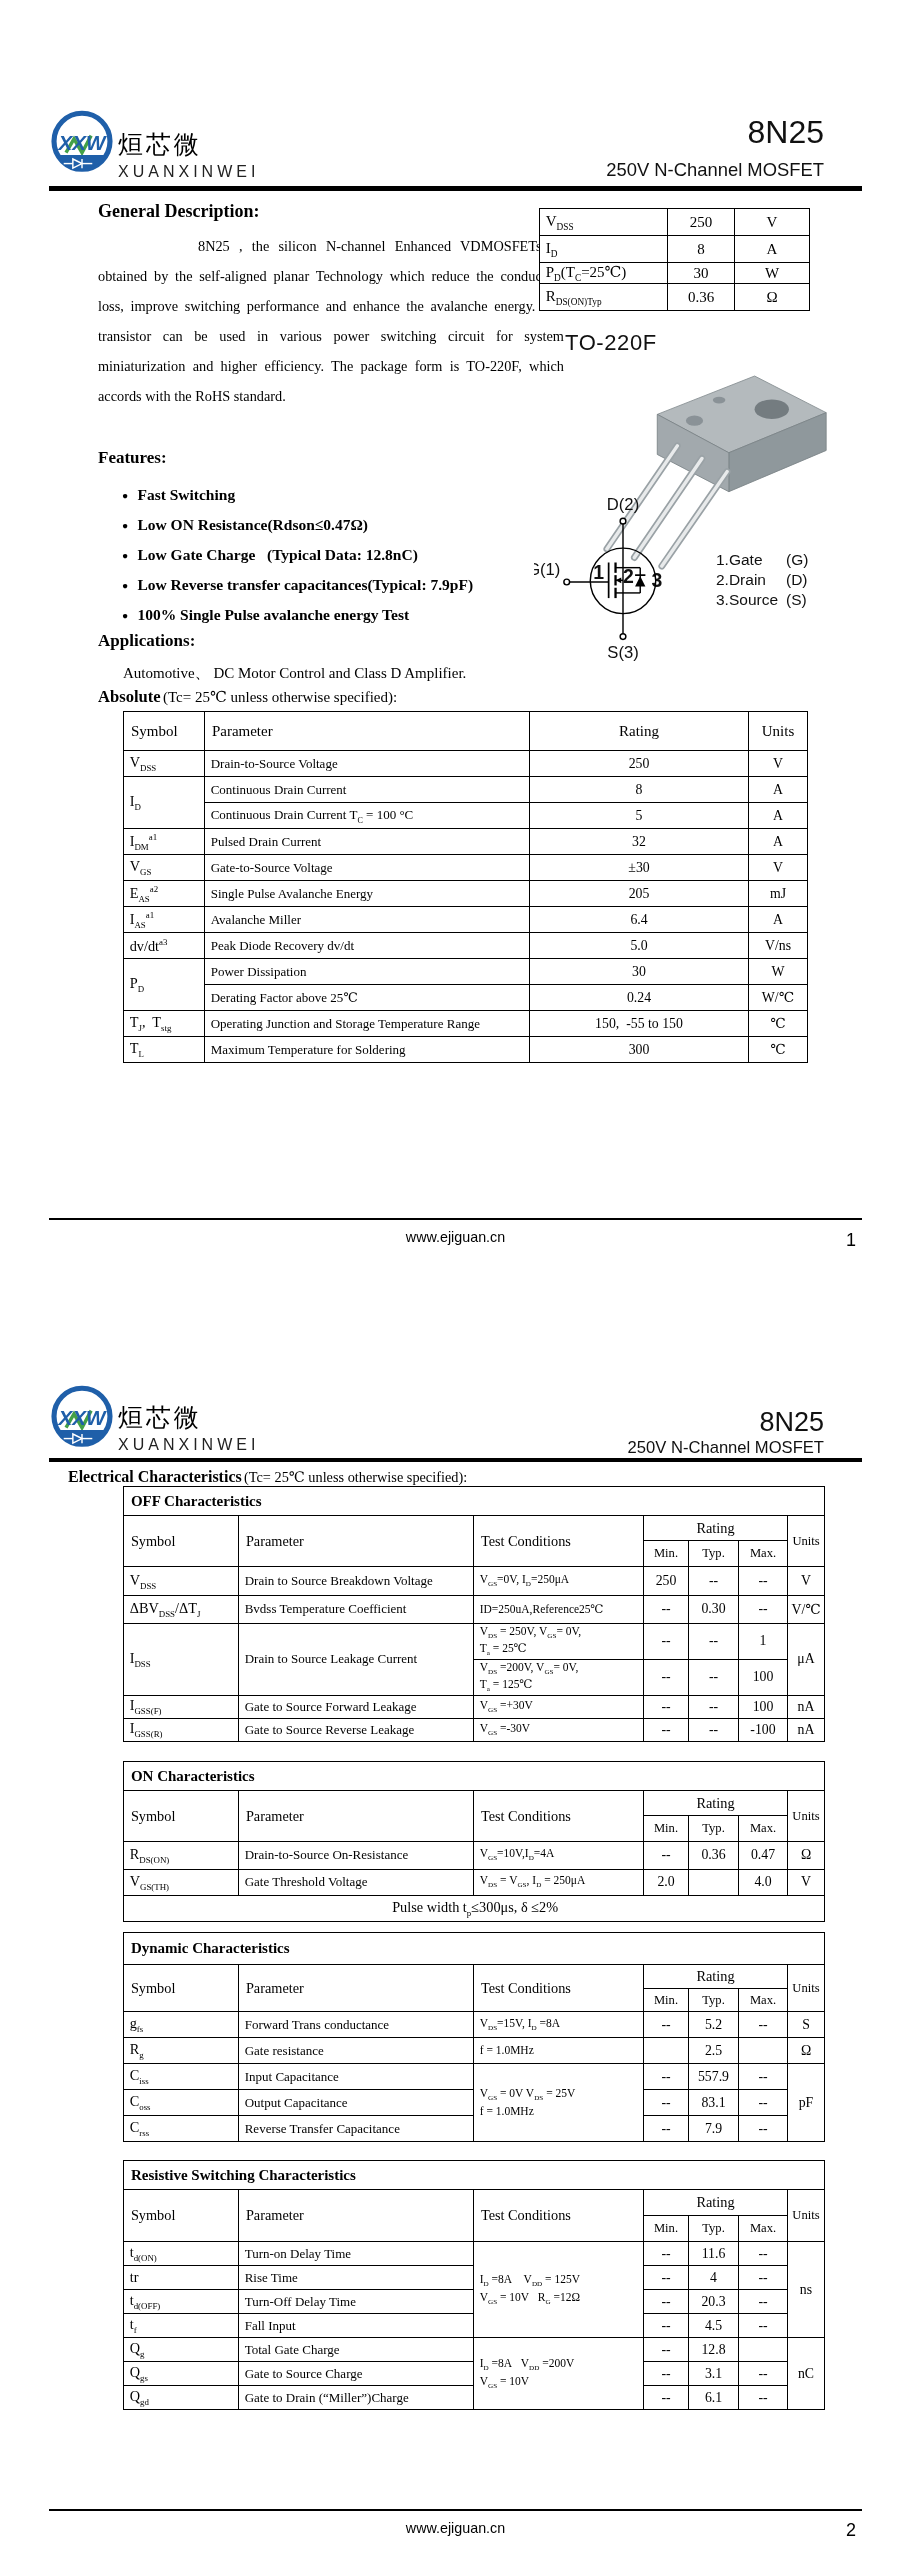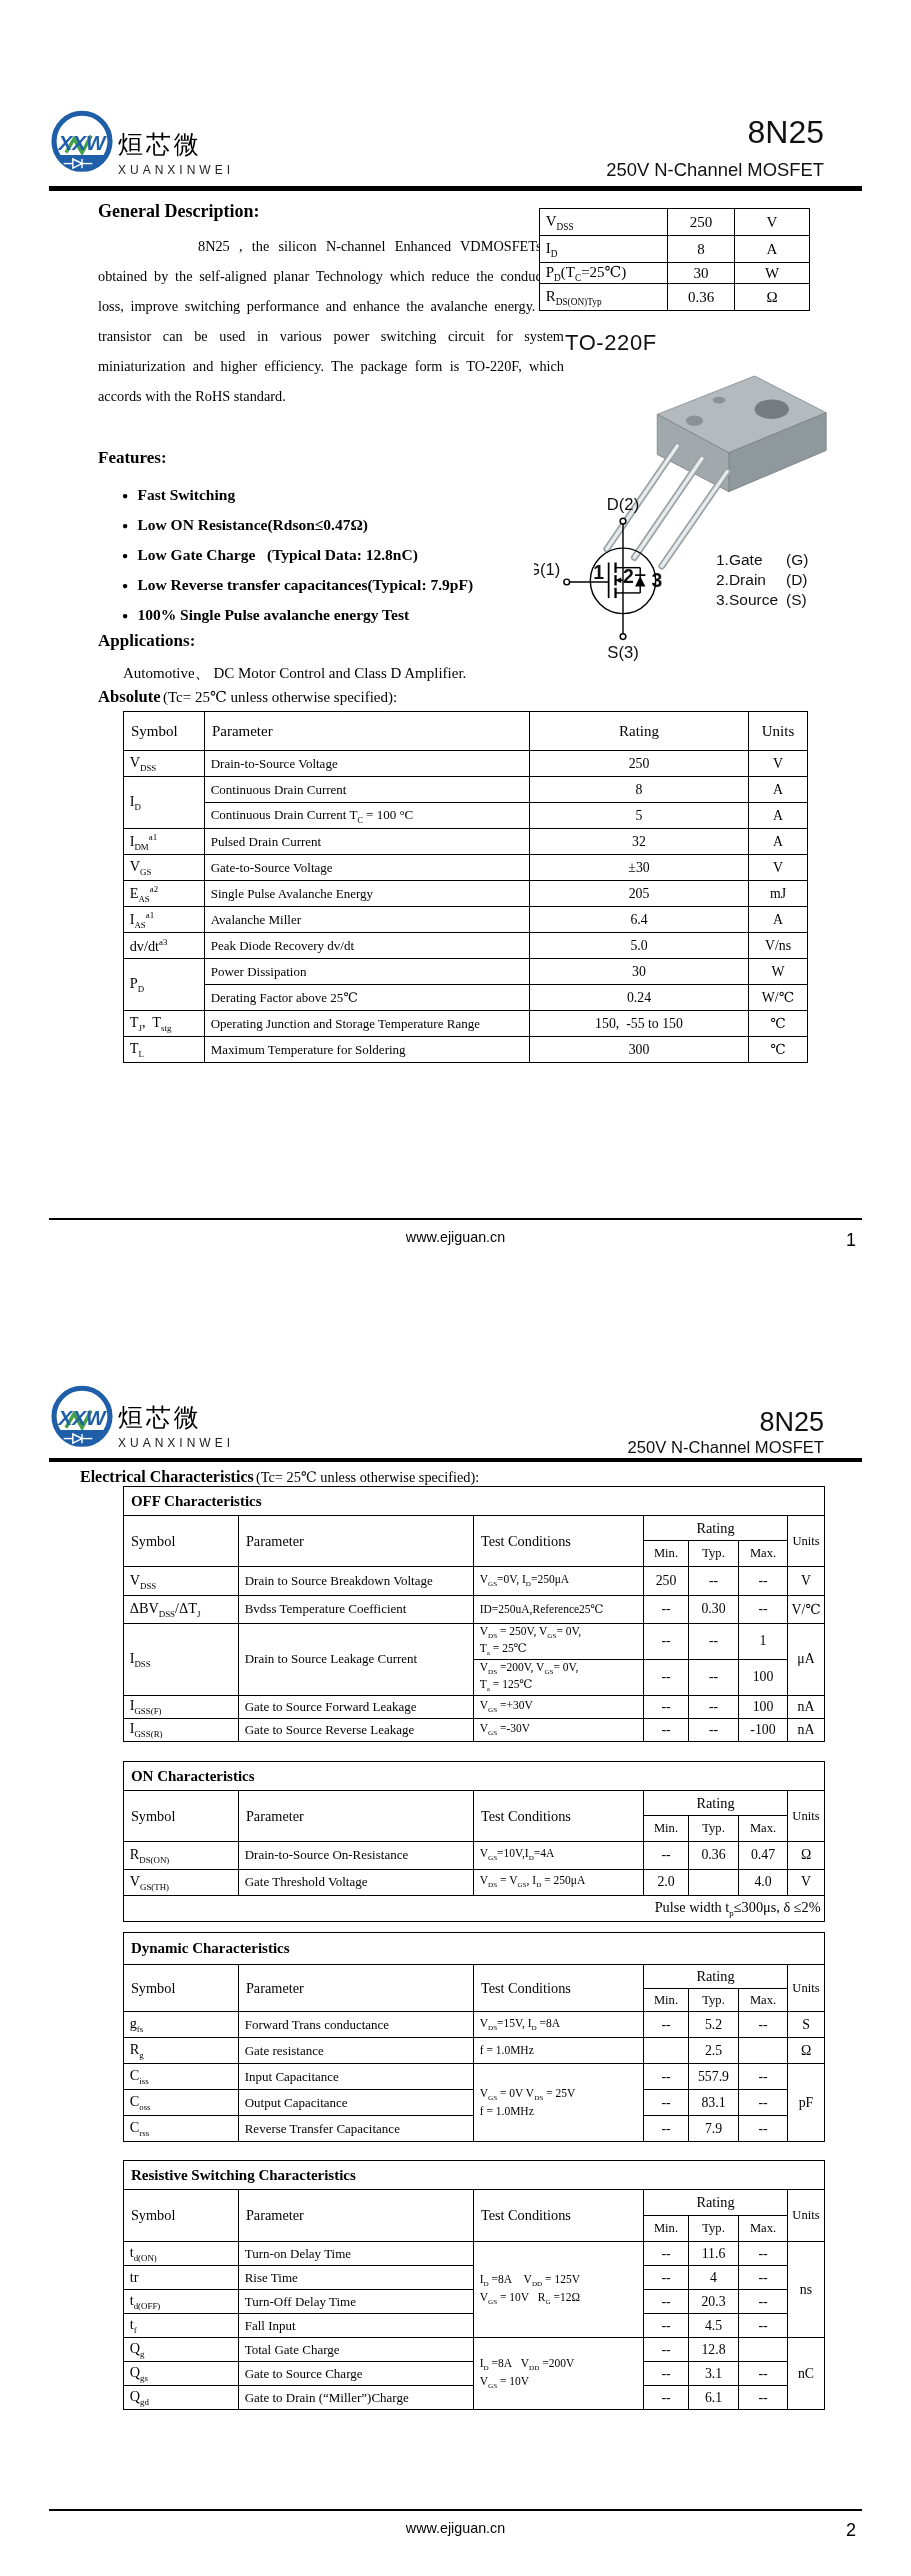--- a/index.html
+++ b/index.html
@@ -2,21 +2,21 @@
 <html style="font-size:9.2px"><head>
 <meta charset="utf-8">
 <style>
   html,body{margin:0;padding:0;background:#fff;}
   body{width:911px;font-family:"Liberation Serif","DejaVu Serif","DejaVu Sans",serif;color:#000;}
   .page{position:relative;width:911px;height:1288px;background:#fff;overflow:hidden;}
   
   .logo-svg{position:absolute;left:50px;}
   .logo-txt{position:absolute;left:118px;}
   .logo-cn{font-family:"Liberation Sans","DejaVu Sans",sans-serif;font-weight:normal;font-size:25px;line-height:34px;letter-spacing:2.9px;color:#000000;}
-  .logo-en{font-family:"Liberation Sans","DejaVu Sans",sans-serif;font-size:12px;letter-spacing:4px;color:#222;margin-top:1.7px;}
+  .logo-en{font-family:"Liberation Sans","DejaVu Sans",sans-serif;font-size:16px;letter-spacing:4px;color:#222;margin-top:1.7px;}
   .part-no{position:absolute;right:87px;text-align:right;font-family:"Liberation Sans","DejaVu Sans",sans-serif;color:#111;}
   .part-fam{position:absolute;right:87px;text-align:right;font-family:"Liberation Sans","DejaVu Sans",sans-serif;color:#111;}
   .hrule{position:absolute;left:49px;right:49px;background:#000;}
   
   .h-title{position:absolute;font-weight:bold;color:#000;}
   .gd-body{position:absolute;left:98px;width:466px;font-size:14.3px;line-height:30px;text-align:justify;text-indent:100px;}
   ul.features{position:absolute;left:122px;margin:0;padding:0;}
   ul.features li{list-style:none;display:flex;align-items:center;height:30px;font-weight:bold;font-size:15.5px;}
   ul.features li .blt{font-size:10.3px;margin-right:9.2px;}
   .apps-body{position:absolute;left:123px;font-size:15px;}
@@ -27,21 +27,21 @@
   table.t{position:absolute;border-collapse:collapse;table-layout:fixed;border:1.7px solid #000;background:#fff;}
   table.t td{border:1.1px solid #000;padding:0 3.4px;text-align:center;vertical-align:middle;font-size:13.8px;color:#000;overflow:hidden;}
   table.t td sub{font-size:62%;}
   table.t td sup{font-size:62%;}
   table.t tr.sec td{font-weight:bold;font-size:15px;text-align:left;padding-left:6.9px;}
   table.t td.hd{font-size:14.3px;}
   table.t td.hd2{font-size:12.6px;}
   table.t td.sym{text-align:left;padding-left:5.7px;font-size:14.3px;}
   table.t td.par{text-align:left;padding-left:5.7px;font-size:13px;}
   table.t td.tc{text-align:left;padding-left:5.7px;font-size:11.5px;line-height:1.3;}
-  table.t td.note{text-align:right;padding-left:5.7px;font-size:14.3px;}
+  table.t td.note{text-align:center;padding-left:5.7px;font-size:14.3px;}
   
   .pkg-label{position:absolute;left:565px;width:218px;text-align:left;font-family:"Liberation Sans","DejaVu Sans",sans-serif;font-size:22px;letter-spacing:0.6px;color:#111;}
   .legend{position:absolute;left:716px;font-family:"Liberation Sans","DejaVu Sans",sans-serif;font-size:15.5px;color:#111;}
   .legend .row{height:20px;display:flex;}
   .legend .nm{display:inline-block;width:70px;}
   
   .f-site{position:absolute;left:0;right:0;text-align:center;font-family:"Liberation Sans","DejaVu Sans",sans-serif;font-size:14.3px;}
   .f-num{position:absolute;right:55px;font-family:"Liberation Sans","DejaVu Sans",sans-serif;font-size:18px;}
 </style>
 </head>
@@ -324,21 +324,21 @@
     </g>
   </svg>
   <div class="logo-txt" style="top:112px;">
     <div class="logo-cn">烜芯微</div>
     <div class="logo-en">XUANXINWEI</div>
   </div>
   <div class="part-no" style="top:119px;font-size:27px;">8N25</div>
   <div class="part-fam" style="top:150px;font-size:16.6px;">250V N-Channel MOSFET</div>
   <div class="hrule" style="top:170px;height:4px;"></div>
 
-  <div class="mix-title" style="left:80px;top:180px;">
+  <div class="mix-title" style="left:68px;top:180px;">
     <span class="b" style="font-size:16px">Electrical Characteristics</span>
     <span class="r" style="font-size:14.3px">(Tc= 25℃  unless otherwise specified):</span>
   </div>
 
   <table class="t" style="left:123px;top:198px;width:701px;">
     <colgroup>
         <col style="width:115px">
         <col style="width:235px">
         <col style="width:170px">
         <col style="width:45px">

